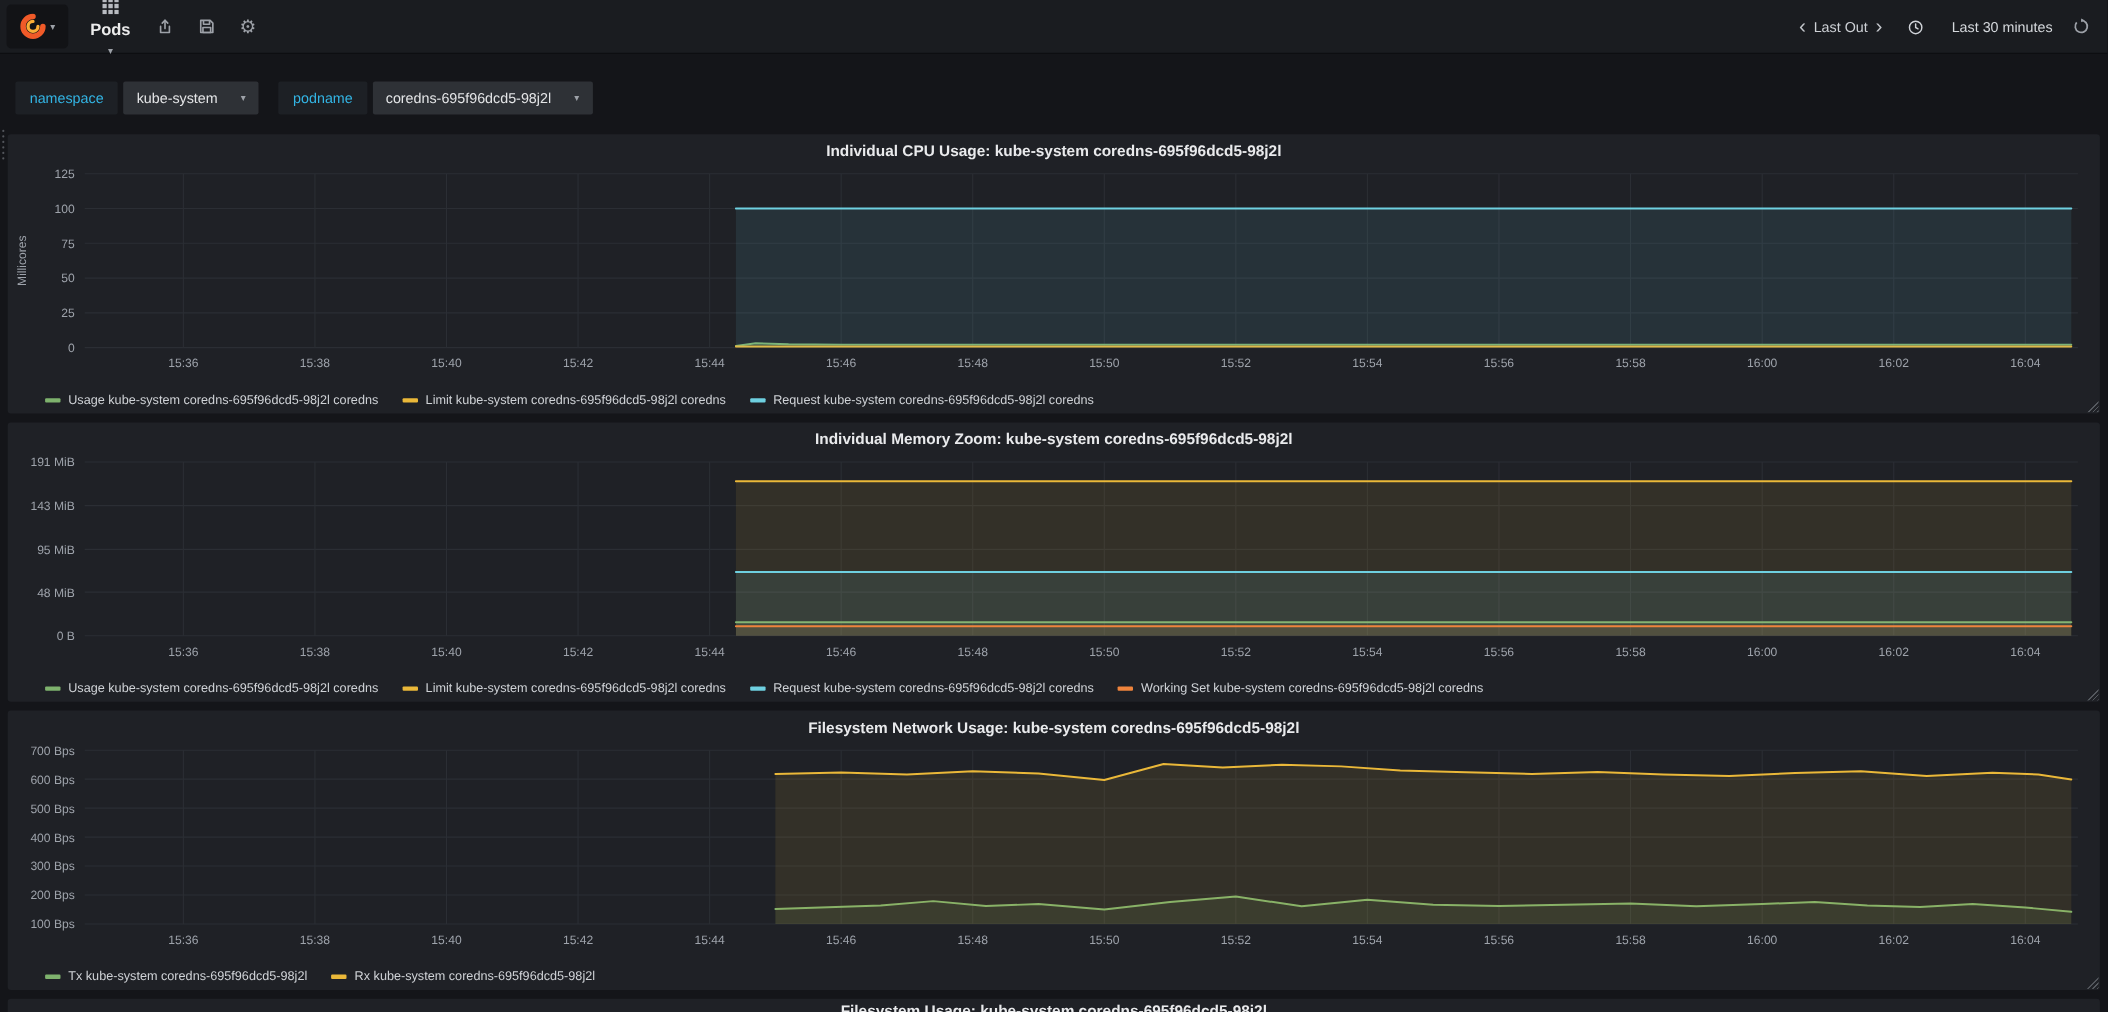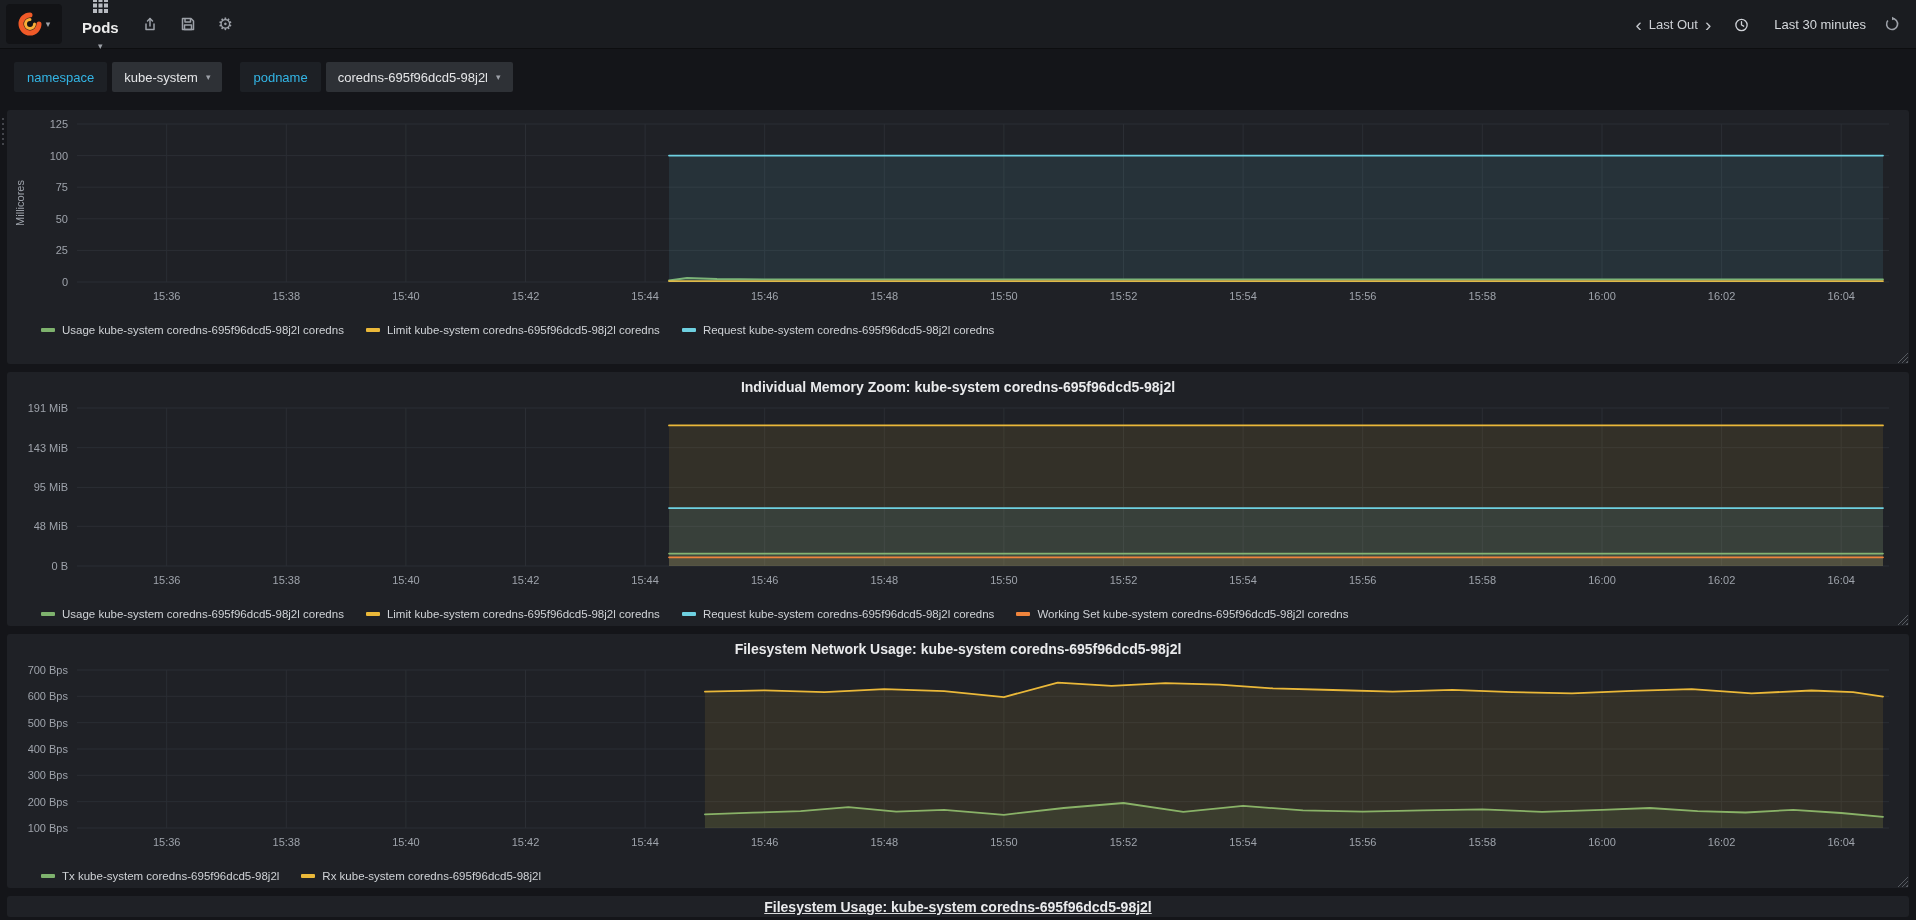--- a/index.html
+++ b/index.html
@@ -23,25 +23,25 @@
   .icon-btn { padding:6px 9px; color:#9da1a8; margin-left:4px; }
   .gear-glyph { font-size:17px; line-height:1; color:#9da1a8; }
   .nav-right { display:flex; align-items:center; }
   .chev { font-size:19px; color:#c2c5ca; padding:0 5px; line-height:1; }
   .zoom-out-btn { font-size:13px; color:#cdd0d5; padding:0 2px; }
   .time-btn { font-size:13px; color:#d5d8dc; margin-left:18px; gap:25px; }
   .refresh-btn { margin-left:18px; color:#9da1a8; }
 
   
   .var-row { margin:13px 0 18px 14px; display:flex; align-items:center; gap:18px; }
-  .var-group { display:flex; gap:5px; }
+  .var-group { display:flex; gap:5px;margin-top:12px; }
   .var-label { height:30px; display:inline-flex; align-items:center; padding:0 13px;
                background:#1d2025; color:#33b5e5; font-size:13px; border-radius:2px; }
   .var-value { height:30px; padding:0 12px; background:#2e3136; color:#e4e5e7;
-               font-size:13px; border-radius:2px; gap:8px; }
+               font-size:13px; border-radius:2px; gap:21px; }
 
   
   .panel { position:relative; margin:0 7px 8px 7px; height:254px; background:#1f2126;
            border-radius:3px; padding:4px 6px; }
   .panel-title { text-align:center; font-size:14px; font-weight:700; color:#e9eaec;
                  line-height:22px; height:22px; cursor:pointer; }
   .chart-box { height:202px; }
   .legend { display:flex; align-items:flex-end; gap:22px; padding-left:28px; height:20px; }
   .leg-item { display:inline-flex; align-items:center; gap:7px; cursor:pointer; }
   .leg-swatch { width:14px; height:4px; border-radius:1px; display:inline-block; }
@@ -145,20 +145,21 @@
 <div class="drag-dots">
   <i></i>
     <i></i>
     <i></i>
     <i></i>
     <i></i>
     <i></i>
 </div>
 
 <div class="panel">
+  <div class="panel-title">Individual CPU Usage: kube-system coredns-695f96dcd5-98j2l</div>
   <div class="chart-box"><svg width="1890" height="202">
         <line x1="64" x2="1876" y1="168.0" y2="168.0" stroke="#2b2e34" stroke-width="1"></line>
         <text class="tick" x="55" y="172" text-anchor="end">0</text>
         <line x1="64" x2="1876" y1="136.4" y2="136.4" stroke="#2b2e34" stroke-width="1"></line>
         <text class="tick" x="55" y="140.4" text-anchor="end">25</text>
         <line x1="64" x2="1876" y1="104.8" y2="104.8" stroke="#2b2e34" stroke-width="1"></line>
         <text class="tick" x="55" y="108.8" text-anchor="end">50</text>
         <line x1="64" x2="1876" y1="73.2" y2="73.2" stroke="#2b2e34" stroke-width="1"></line>
         <text class="tick" x="55" y="77.2" text-anchor="end">75</text>
         <line x1="64" x2="1876" y1="41.6" y2="41.6" stroke="#2b2e34" stroke-width="1"></line>

